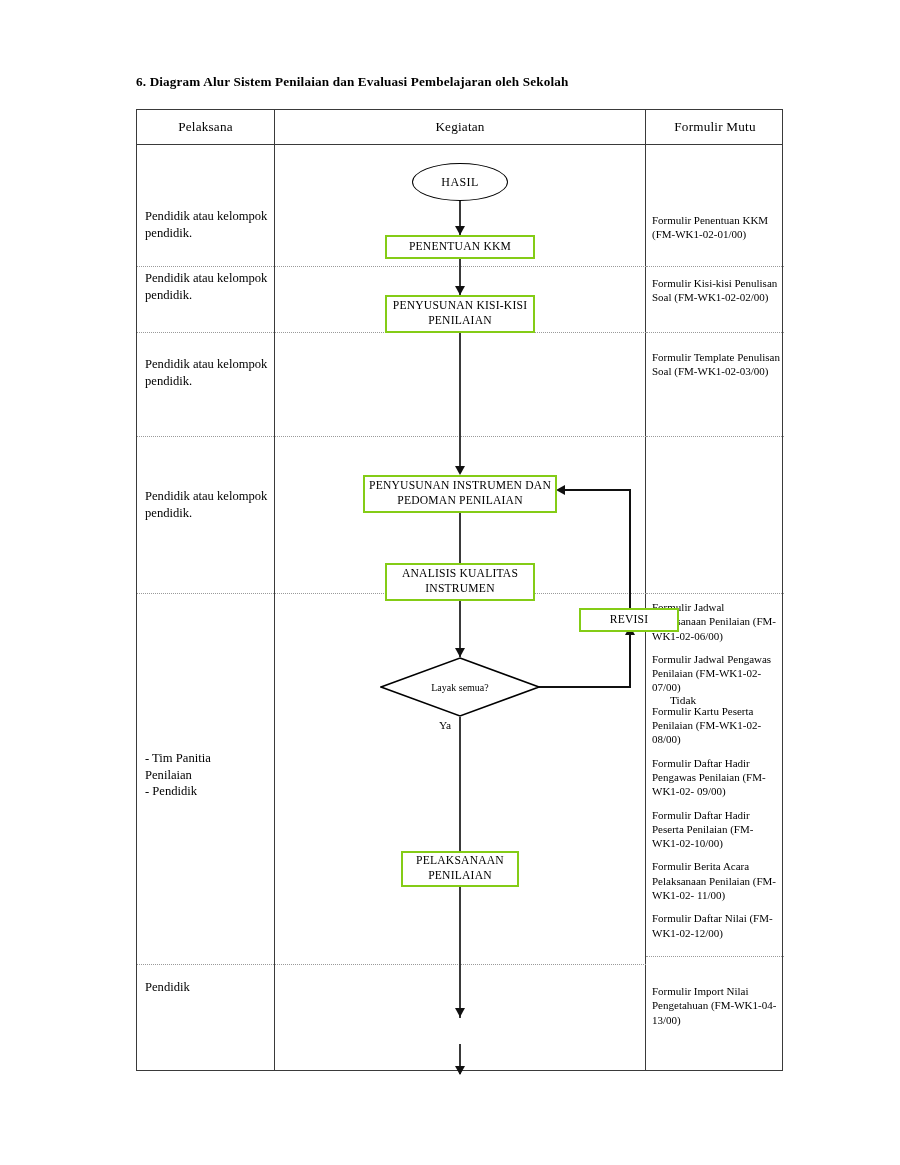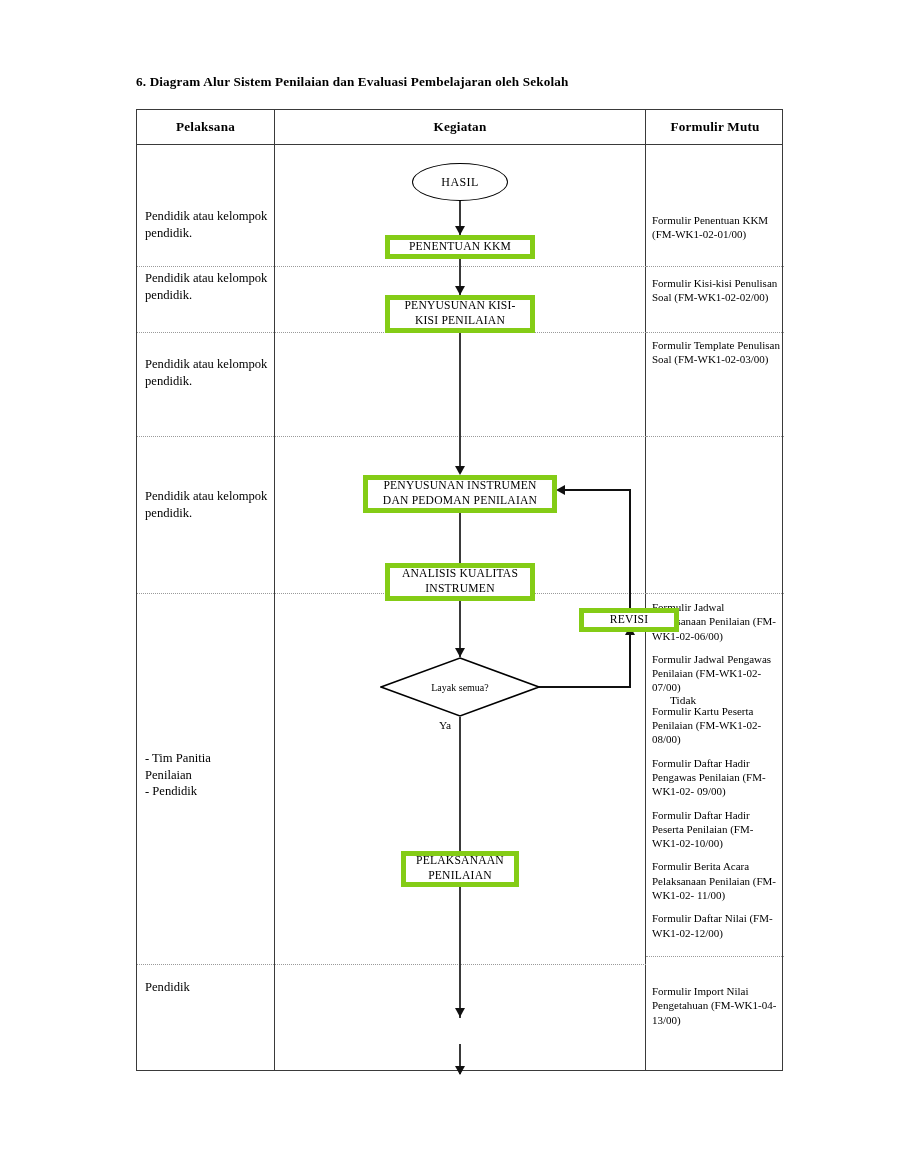--- a/index.html
+++ b/index.html
@@ -53,21 +53,21 @@
     height: 0;
     border-top: 1px dotted #9a9a9a;
   }
 
   
   #header-rule { top: 34px; }
   .hdr {
     position: absolute;
     top: 0; height: 34px;
     display: flex; align-items: center; justify-content: center;
-    font-size: 13.2px; font-weight: bold;
+    font-size: 13.2px; font-weight: normal;
     letter-spacing: 0.2px;
   }
   #hdr-pelaksana { left: 0; width: 137px; }
   #hdr-kegiatan  { left: 138px; width: 370px; }
   #hdr-formulir  { left: 509px; width: 138px; }
 
   
   .cell {
     position: absolute;
     font-size: 12.6px;
@@ -80,21 +80,21 @@
   .col-right p:last-child { margin-bottom: 0; }
 
   
   #flow {
     position: absolute;
     left: 138px; top: 35px;
     width: 370px; height: 926px;
   }
   .node {
     position: absolute;
-    border: 5px solid #84cc16;
+    border: 2px solid #84cc16;
     background: #ffffff;
     display: flex; align-items: center; justify-content: center;
     text-align: center;
     font-size: 11.6px;
     line-height: 1.28;
     letter-spacing: 0.2px;
     padding: 2px 4px;
     z-index: 3;
   }
   .oval {
@@ -193,21 +193,21 @@
    Penilaian
 - Pendidik</div>
     <div class="cell col-left" style="top:869px;">Pendidik</div>
 
     <div class="cell col-right" style="top:103px;">
       <p>Formulir Penentuan KKM (FM-WK1-02-01/00)</p>
     </div>
     <div class="cell col-right" style="top:166px;">
       <p>Formulir Kisi-kisi Penulisan Soal (FM-WK1-02-02/00)</p>
     </div>
-    <div class="cell col-right" style="top:228px;">
+    <div class="cell col-right" style="top:240px;">
       <p>Formulir Template Penulisan Soal (FM-WK1-02-03/00)</p>
     </div>
     <div class="cell col-right" style="top:490px;">
       <p>Formulir Jadwal Pelaksanaan Penilaian (FM-WK1-02-06/00)</p>
       <p>Formulir Jadwal Pengawas Penilaian (FM-WK1-02-07/00)</p>
       <p>Formulir Kartu Peserta Penilaian (FM-WK1-02-08/00)</p>
       <p>Formulir Daftar Hadir Pengawas Penilaian (FM-WK1-02- 09/00)</p>
       <p>Formulir Daftar Hadir Peserta Penilaian (FM-WK1-02-10/00)</p>
       <p>Formulir Berita Acara Pelaksanaan Penilaian (FM-WK1-02- 11/00)</p>
       <p>Formulir Daftar Nilai (FM-WK1-02-12/00)</p>

